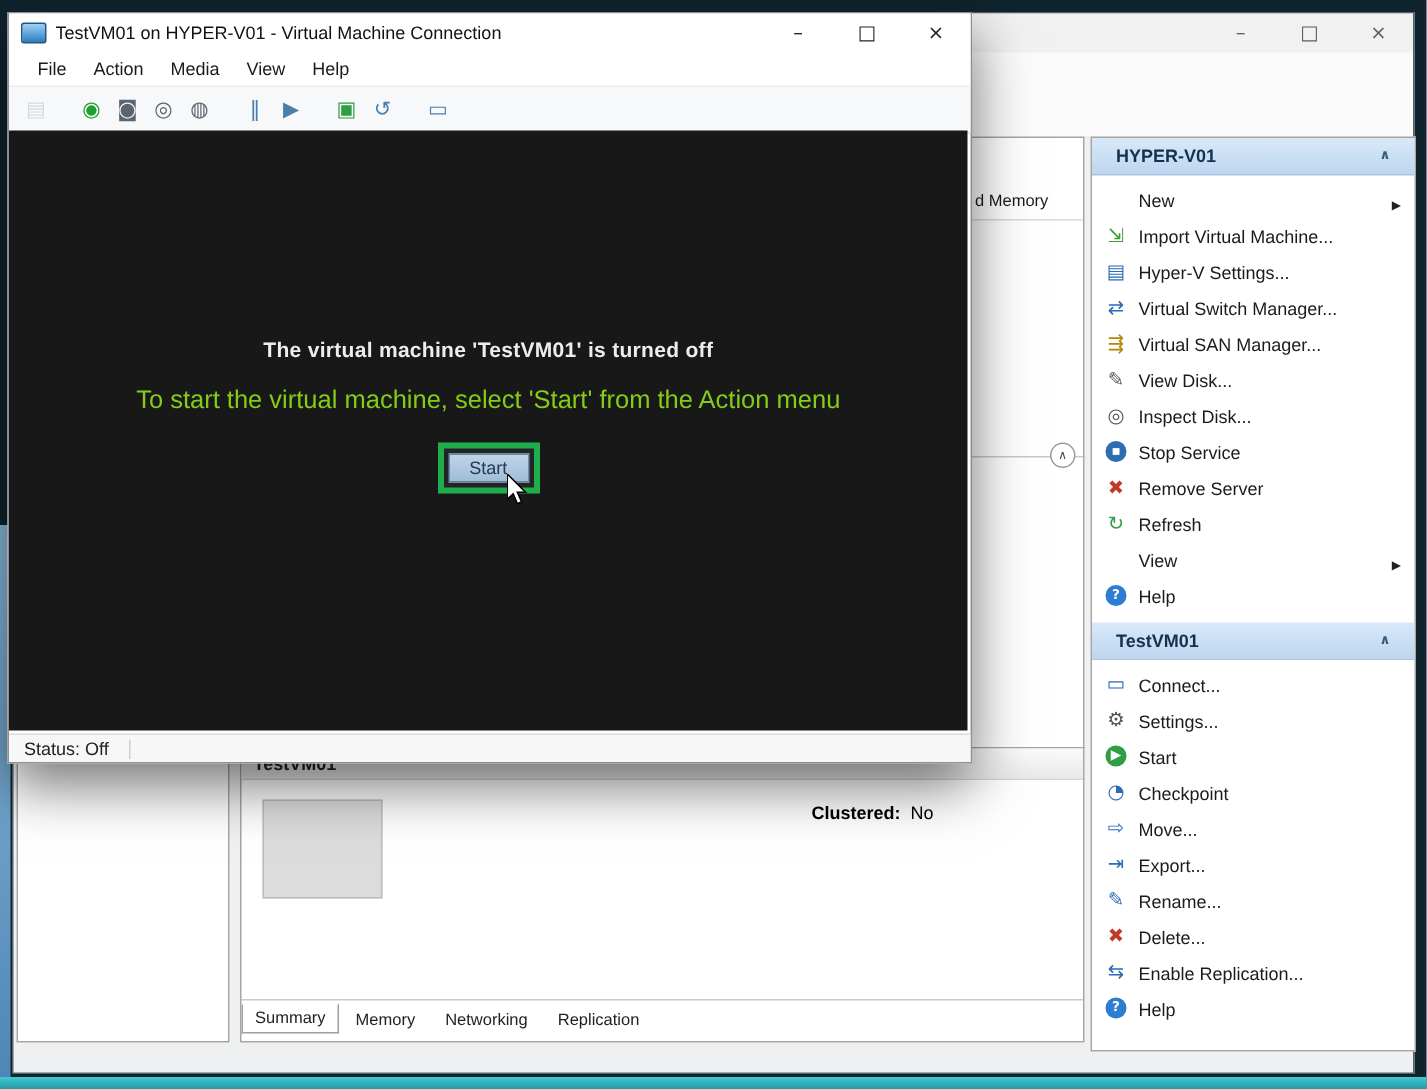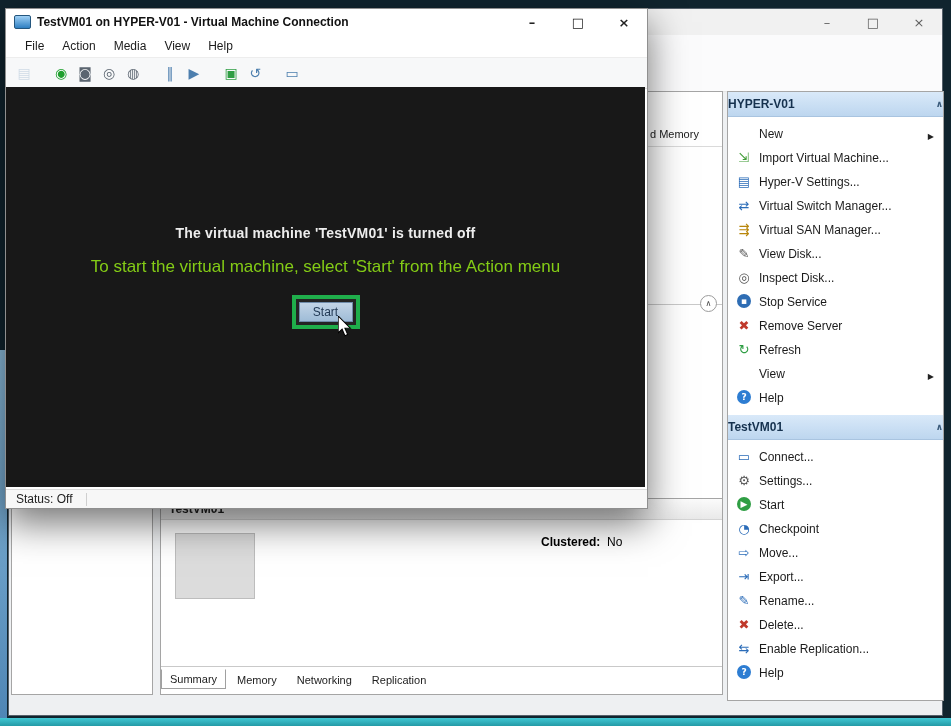--- a/index.html
+++ b/index.html
@@ -56,36 +56,36 @@
   .tab{font-size:11px;padding:3px 8px 2px 8px;color:#222;border:1px solid transparent;}
   .tab.active{background:#fff;border:1px solid #a0a0a0;border-top-color:#fff;margin-top:-1px;}
 
   
   .actions-pane{position:absolute;left:718px;top:82px;width:215px;height:608px;
     background:#fff;border:1px solid #a5a5a5;overflow:hidden;}
   .actions-header{height:22px;line-height:22px;font-weight:bold;font-size:12px;
     padding-left:8px;color:#111;border-bottom:1px solid #9a9a9a;background:#fff;}
   .grp-header{height:24px;background:linear-gradient(#d9e9f9,#bdd6ef);
     border-bottom:1px solid #a9c4e0;display:flex;align-items:center;
-    justify-content:space-between;padding:0 0;font-size:12px;font-weight:bold;color:#15314e;}
+    justify-content:space-between;padding:0 16px;font-size:12px;font-weight:bold;color:#15314e;}
   .grp-chevron{font-size:9px;color:#3a5a7a;}
   .grp-spacer{height:10px;}
   .action-item{height:24px;display:flex;align-items:flex-end;padding-left:8px;
     font-size:12px;color:#1b1b1b;position:relative;white-space:nowrap;}
   .ai-icon{width:16px;height:16px;margin-right:7px;display:flex;align-items:center;
     justify-content:center;font-size:13px;flex:0 0 16px;}
   .ai-icon.circle{width:14px;height:14px;margin:1px 8px 1px 1px;border-radius:50%;
     font-size:9px;font-weight:bold;flex:0 0 14px;}
   .ai-sub{position:absolute;right:9px;font-size:8px;color:#222;}
 
   
   .vmwin{position:absolute;left:5px;top:8px;width:641px;height:499px;background:#fff;
     border:1px solid #8f8f8f;box-shadow:0 14px 36px rgba(0,0,0,.55);}
   .vm-titlebar{position:absolute;left:0;top:0;right:0;height:26px;display:flex;
-    align-items:center;padding-left:8px;background:#fff;font-size:12px;color:#111;font-weight:bold;}
+    align-items:center;padding-left:8px;background:#fff;font-size:12px;color:#111;}
   .vm-appicon{width:15px;height:12px;margin-right:6px;border:1px solid #24567e;border-radius:2px;
     background:linear-gradient(#9fd0f5,#2e7fc2);flex:0 0 15px;}
   .vm-title{flex:1;white-space:nowrap;overflow:hidden;}
   .vm-controls{display:flex;height:26px;}
   .vm-ctrl{width:46px;display:flex;align-items:center;justify-content:center;
     font-size:13px;color:#222;}
   .vm-menubar{position:absolute;left:0;top:26px;right:0;height:22px;display:flex;
     align-items:center;padding-left:10px;background:#fff;font-size:12px;}
   .menu-item{padding:0 9px;color:#1b1b1b;}
   .vm-toolbar{position:absolute;left:0;top:48px;right:0;height:30px;background:#f7f8f9;

